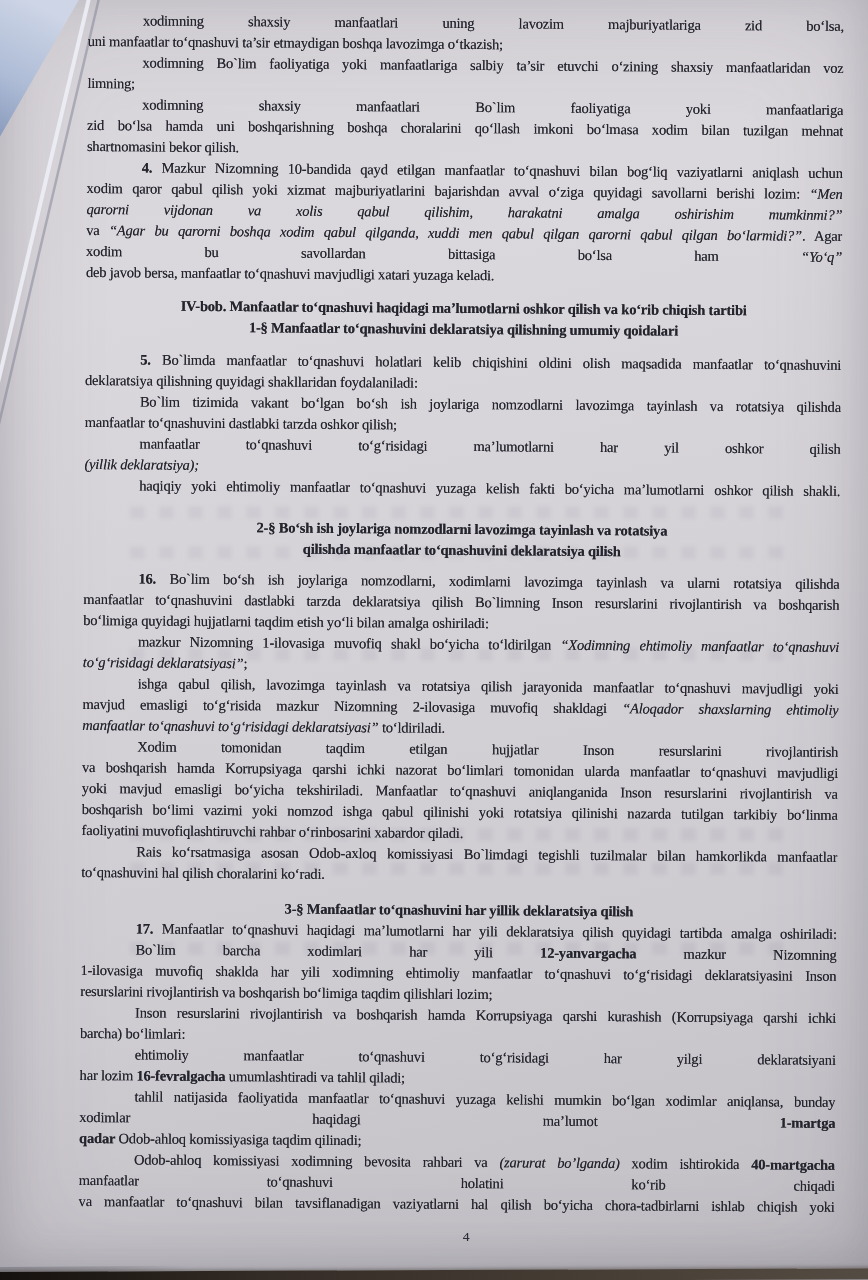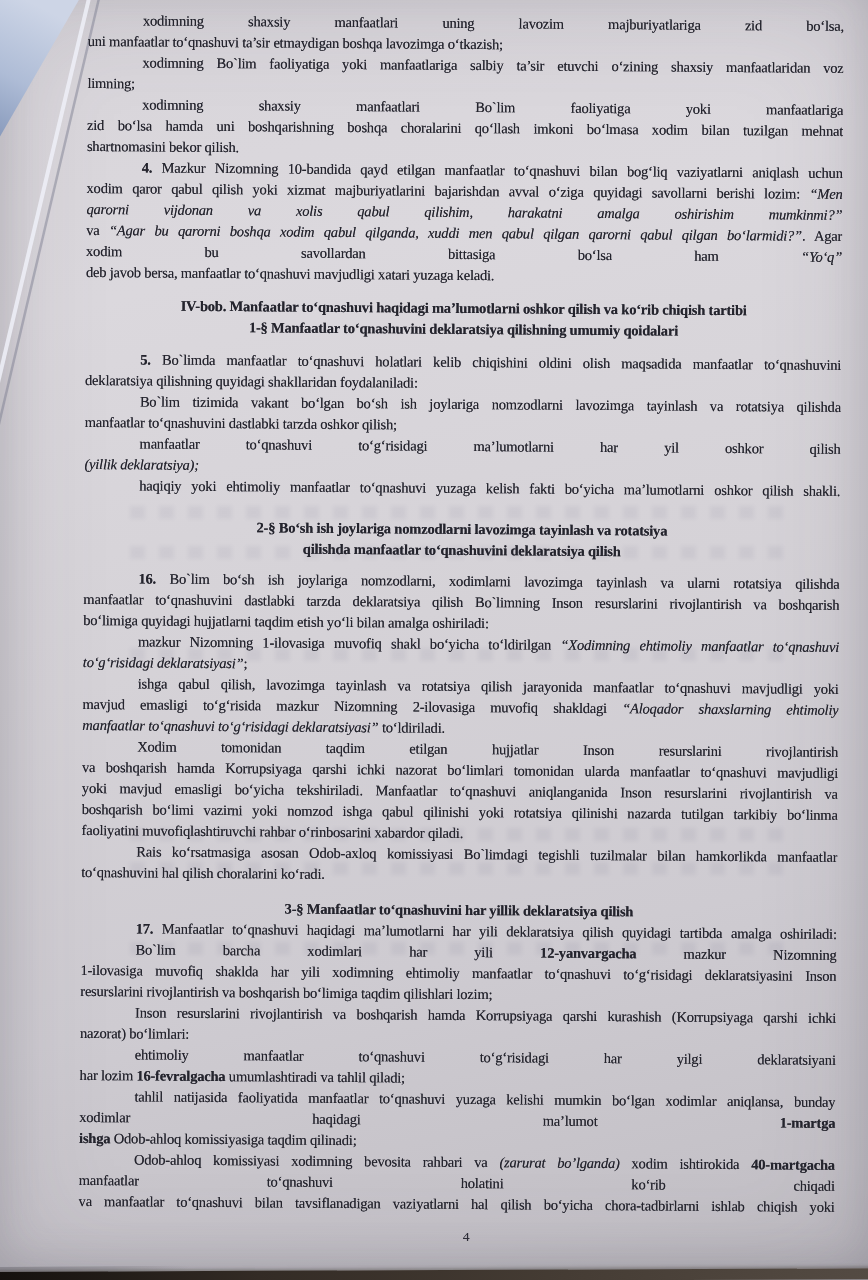--- a/index.html
+++ b/index.html
@@ -113,26 +113,26 @@
       <div class="line left"><span>faoliyatini muvofiqlashtiruvchi rahbar oʻrinbosarini xabardor qiladi.</span></div>
       <div class="line justify indent"><span>Rais koʻrsatmasiga asosan Odob-axloq komissiyasi Bo`limdagi tegishli tuzilmalar bilan hamkorlikda manfaatlar</span></div>
       <div class="line left"><span>toʻqnashuvini hal qilish choralarini koʻradi.</span></div>
       <div style="height: 14px;"></div>
       <div class="line center"><span class="b">3-§ Manfaatlar toʻqnashuvini har yillik deklaratsiya qilish</span></div>
       <div class="line justify indent"><span class="b">17.</span><span> Manfaatlar toʻqnashuvi haqidagi ma’lumotlarni har yili deklaratsiya qilish quyidagi tartibda amalga oshiriladi:</span></div>
       <div class="line justify indent"><span>Bo`lim barcha xodimlari har yili </span><span class="b">12-yanvargacha</span><span> mazkur Nizomning</span></div>
       <div class="line justify"><span>1-ilovasiga muvofiq shaklda har yili xodimning ehtimoliy manfaatlar toʻqnashuvi toʻgʻrisidagi deklaratsiyasini Inson</span></div>
       <div class="line left"><span>resurslarini rivojlantirish va boshqarish boʻlimiga taqdim qilishlari lozim;</span></div>
       <div class="line justify indent"><span>Inson resurslarini rivojlantirish va boshqarish hamda Korrupsiyaga qarshi kurashish (Korrupsiyaga qarshi ichki</span></div>
-      <div class="line left"><span>nazorat) boʻlimlari:</span></div>
+      <div class="line left"><span>barcha) boʻlimlari:</span></div>
       <div class="line justify indent"><span>ehtimoliy manfaatlar toʻqnashuvi toʻgʻrisidagi har yilgi deklaratsiyani</span></div>
       <div class="line left"><span>har lozim </span><span class="b">16-fevralgacha</span><span> umumlashtiradi va tahlil qiladi;</span></div>
       <div class="line justify indent"><span>tahlil natijasida faoliyatida manfaatlar toʻqnashuvi yuzaga kelishi mumkin boʻlgan xodimlar aniqlansa, bunday</span></div>
       <div class="line justify"><span>xodimlar haqidagi ma’lumot </span><span class="b">1-martga</span></div>
-      <div class="line left"><span class="b">ishga</span><span> Odob-ahloq komissiyasiga taqdim qilinadi;</span></div>
+      <div class="line left"><span class="b">qadar</span><span> Odob-ahloq komissiyasiga taqdim qilinadi;</span></div>
       <div class="line justify indent"><span>Odob-ahloq komissiyasi xodimning bevosita rahbari va </span><span class="i">(zarurat bo’lganda)</span><span> xodim ishtirokida </span><span class="b">40-martgacha</span></div>
       <div class="line justify"><span>manfaatlar toʻqnashuvi holatini koʻrib chiqadi</span></div>
       <div class="line justify"><span>va manfaatlar toʻqnashuvi bilan tavsiflanadigan vaziyatlarni hal qilish boʻyicha chora-tadbirlarni ishlab chiqish yoki</span></div>
     </div>
 
   <div class="pagenum-row">
     <span>4</span>
   </div>
 
   <div class="desk-left"></div>

